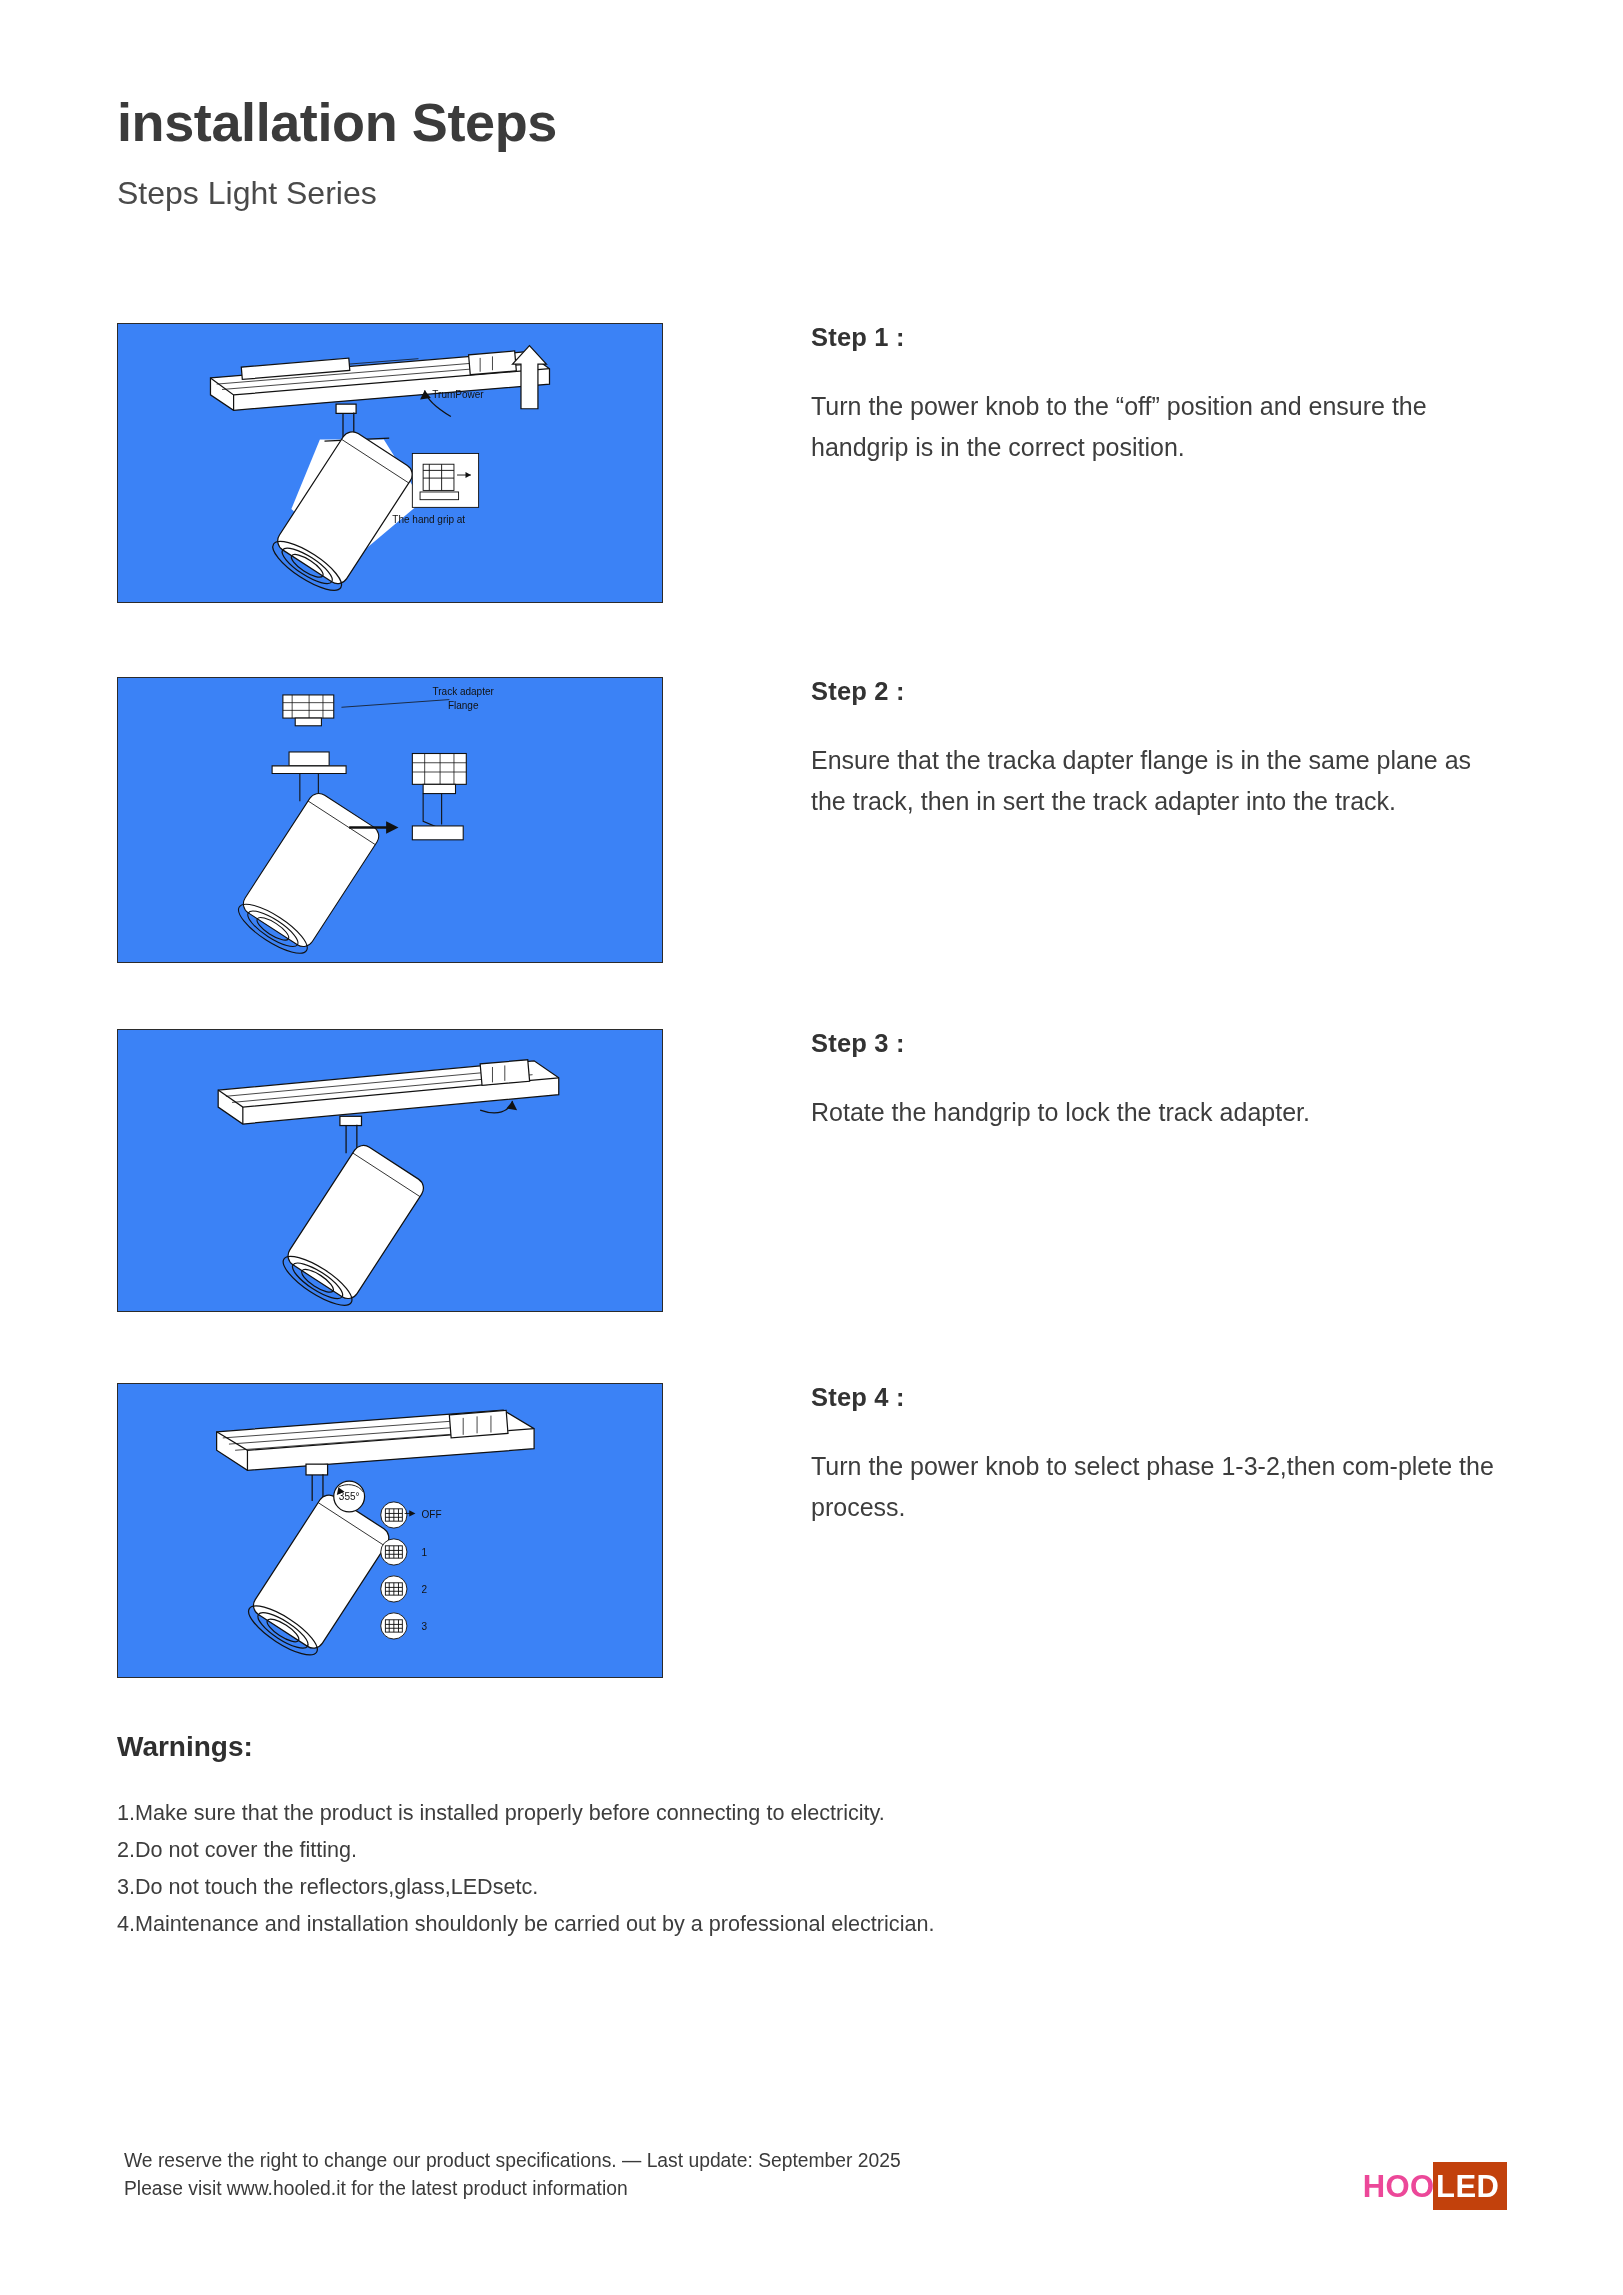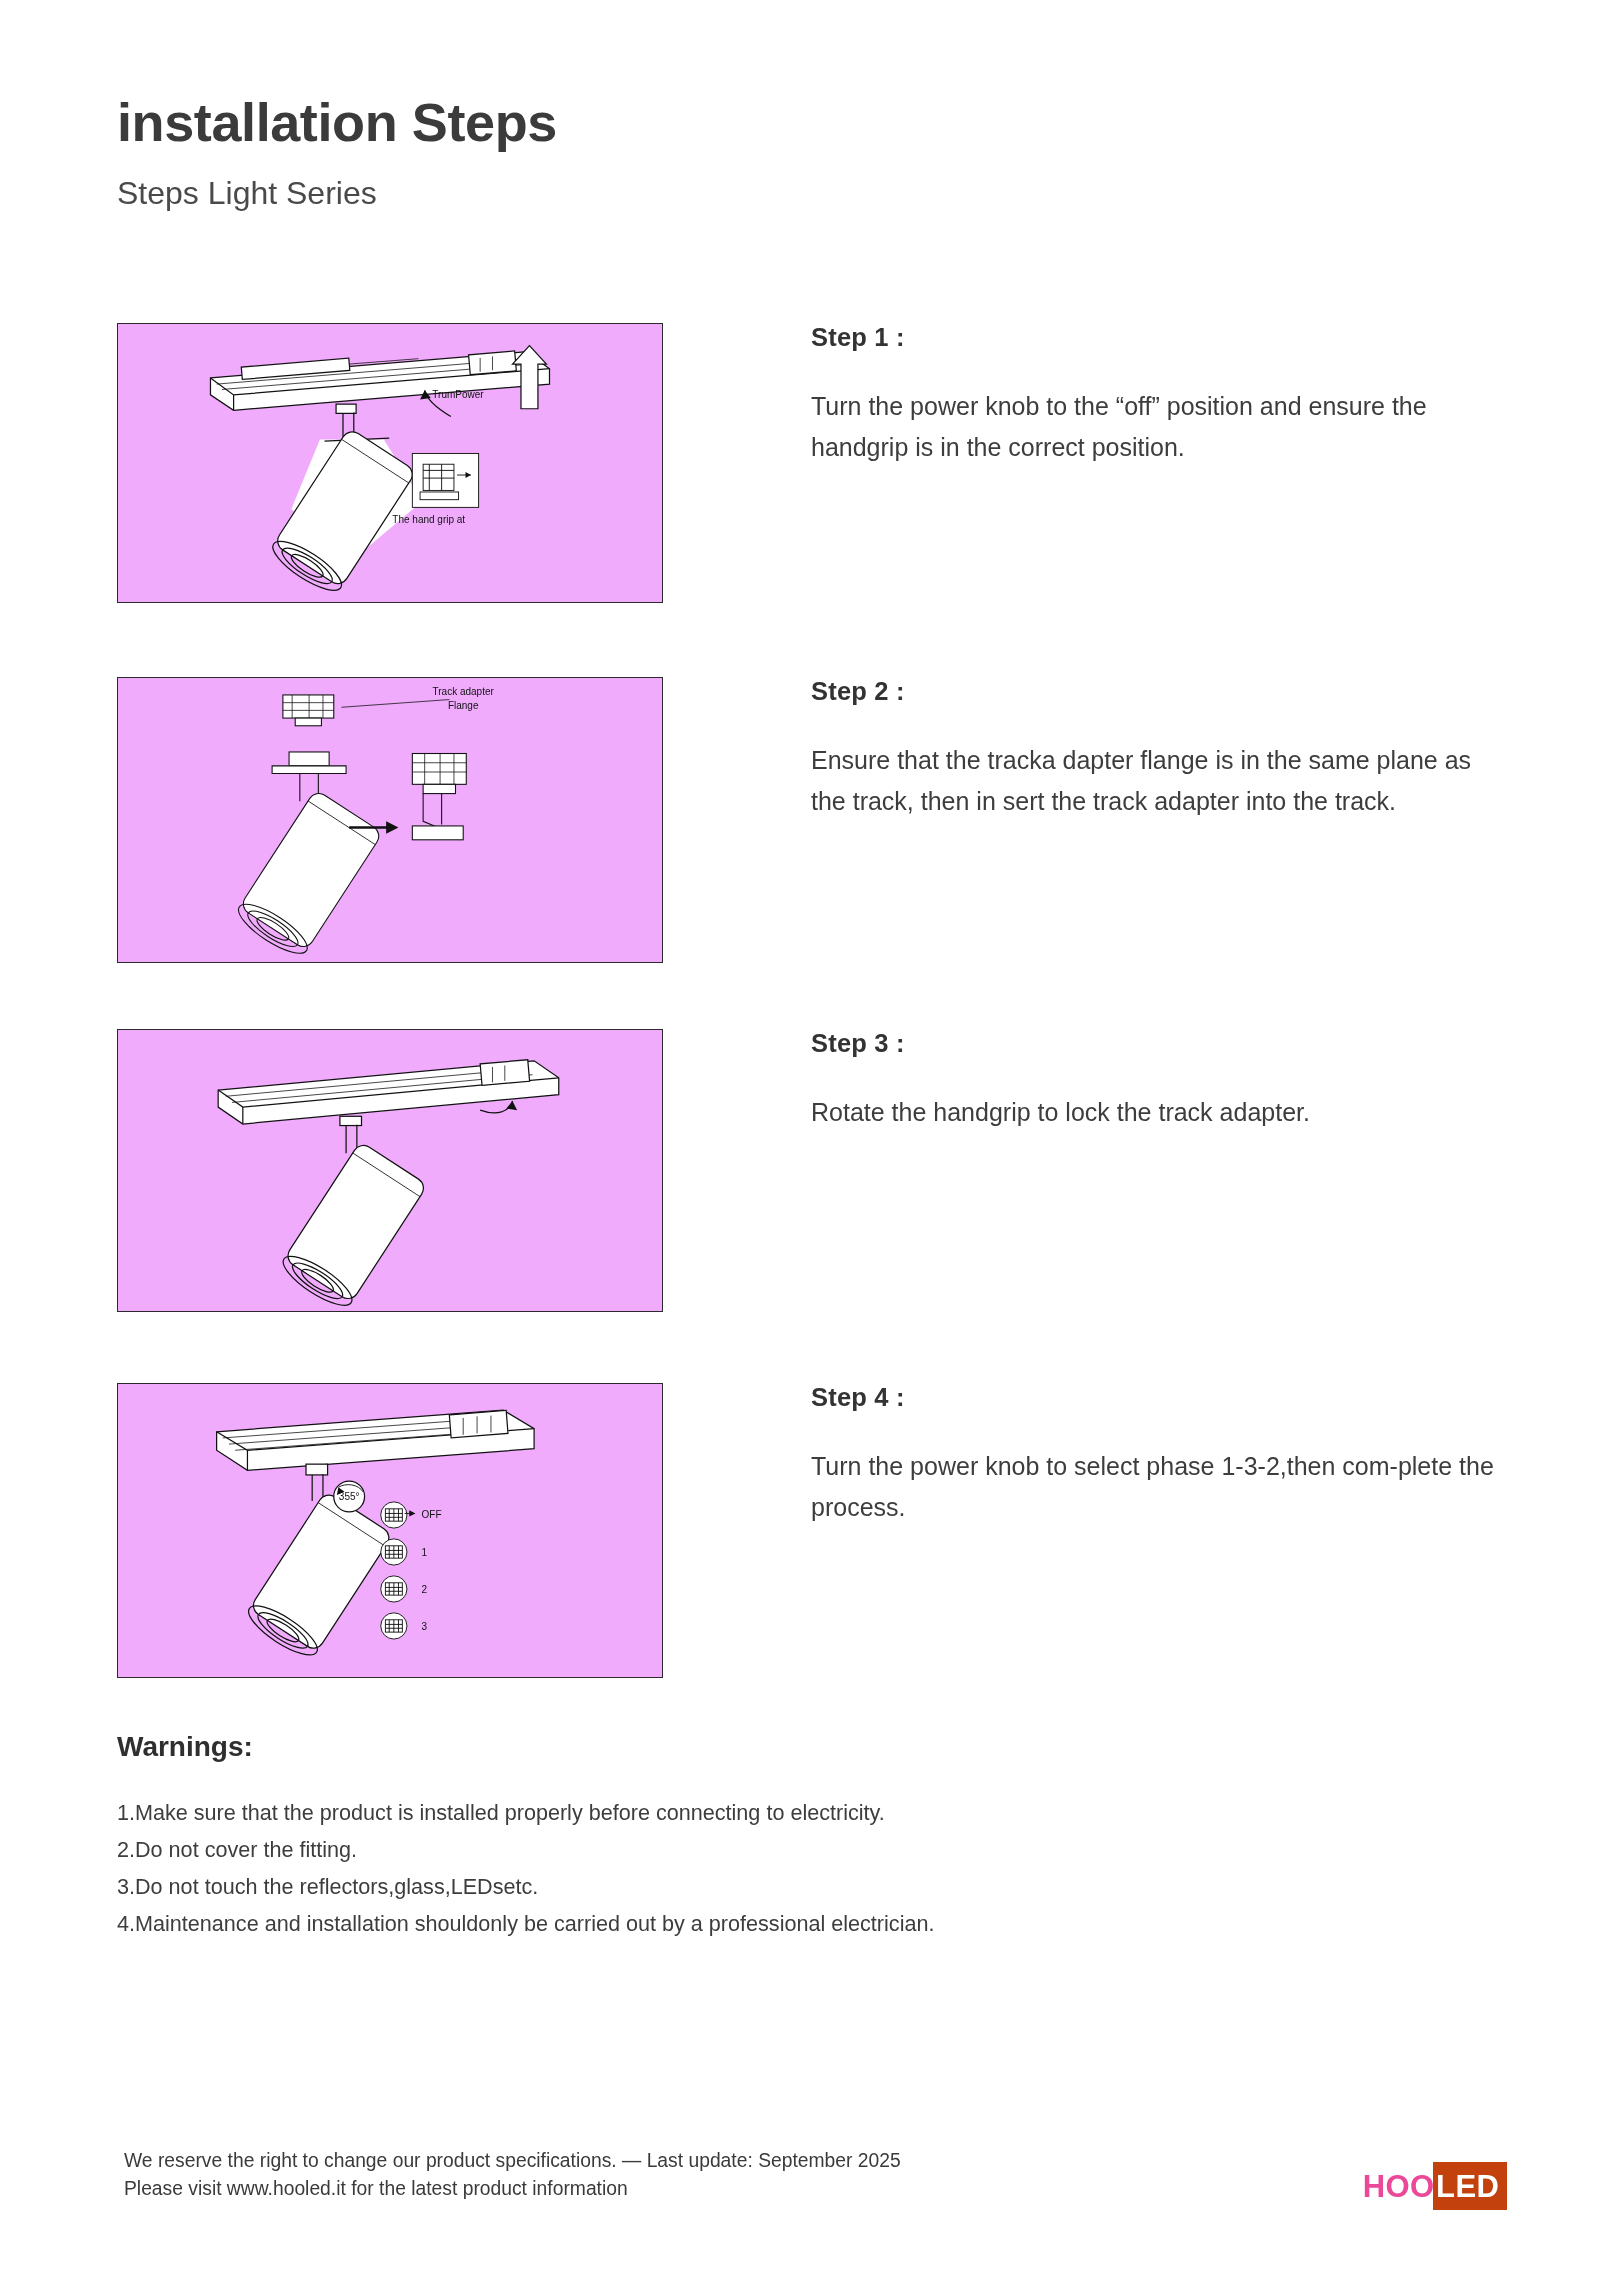--- a/index.html
+++ b/index.html
@@ -52,21 +52,21 @@
     left: 117px;
     width: 1391px;
   }
   .step-figure {
     position: absolute;
     left: 0;
     top: 0;
     width: 546px;
     box-sizing: border-box;
     border: 1.5px solid #2b2b2b;
-    background: #f0abfc;
+    background: #3b82f6;
   }
   .step-text {
     position: absolute;
     left: 694px;
     top: 0;
     width: 696px;
   }
   .step-heading {
     font-size: 25.5px;
     font-weight: 700;

